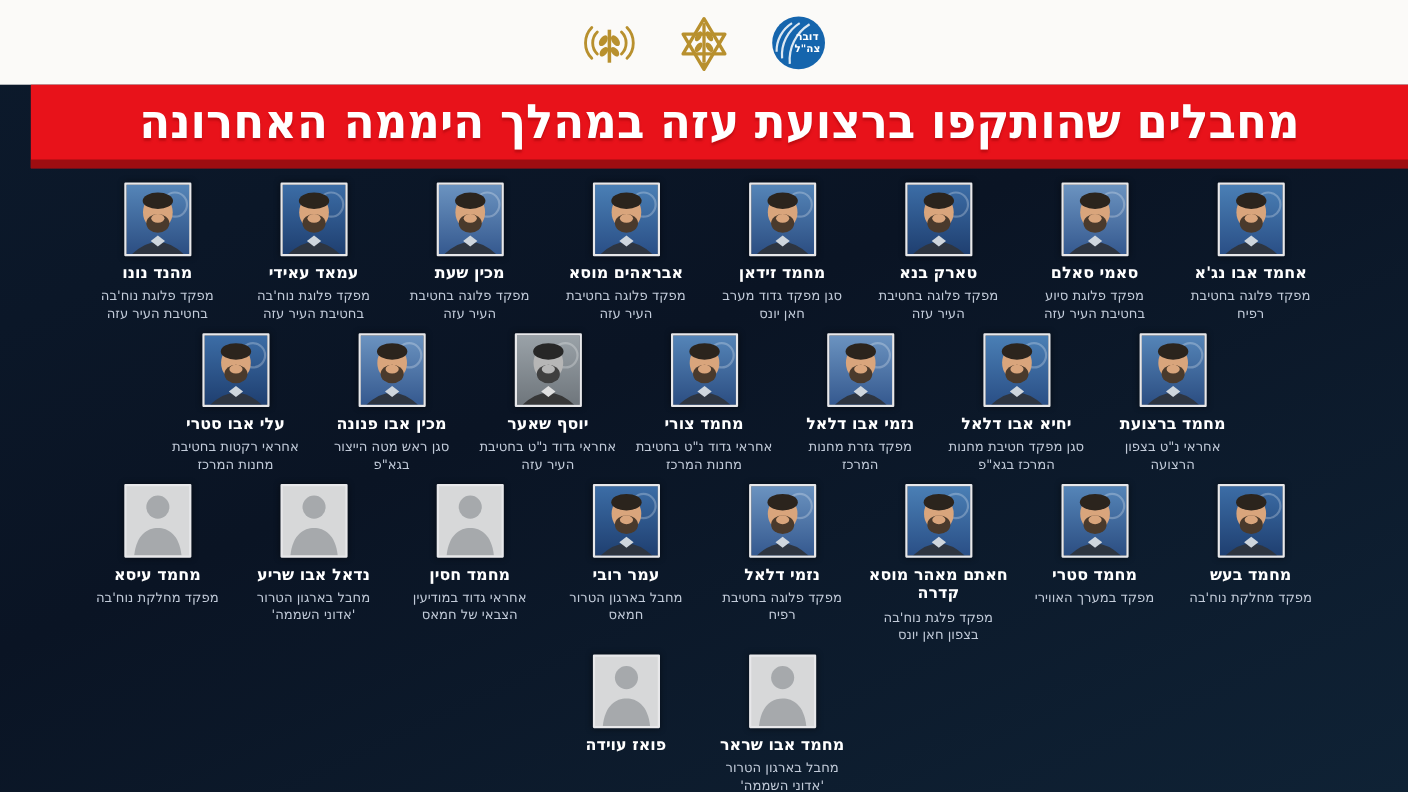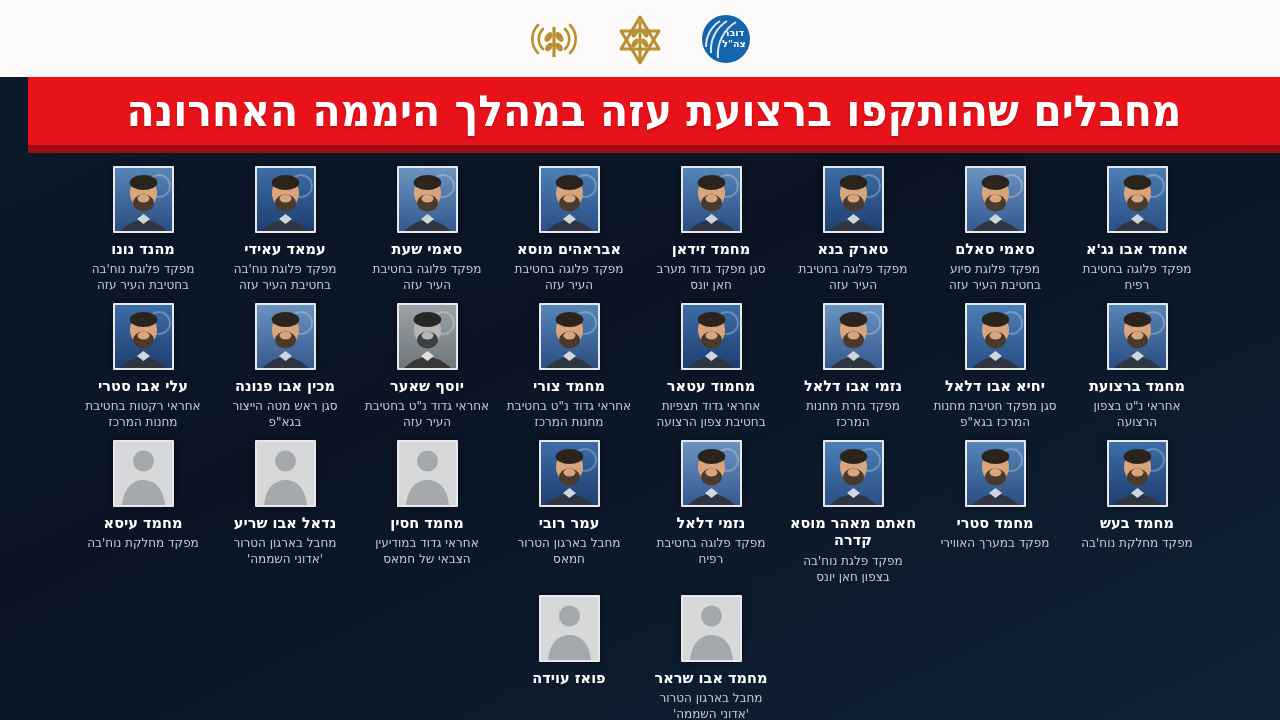--- a/index.html
+++ b/index.html
@@ -170,21 +170,21 @@
             <svg viewBox="0 0 57 63">
               <circle cx="44" cy="18" r="11" fill="none" stroke="rgba(255,255,255,0.25)" stroke-width="2"></circle>
               <ellipse cx="28.5" cy="25" rx="13.5" ry="15.5" fill="#d9a57c"></ellipse>
               <ellipse cx="28.5" cy="14.5" rx="13.8" ry="7.5" fill="#2b241d"></ellipse>
               <ellipse cx="28.5" cy="35" rx="10.5" ry="8.5" fill="#4a3a2c"></ellipse>
               <ellipse cx="28.5" cy="30.5" rx="6" ry="4" fill="#d9a57c"></ellipse>
               <path d="M5 63 Q28.5 41 52 63 Z" fill="#2e3540"></path>
               <path d="M22 51 L28.5 46 L35 51 L28.5 56 Z" fill="#cfd6dd"></path>
             </svg>
           </div>
-          <div class="p-name" dir="rtl">סאמי שעת</div>
+          <div class="p-name" dir="rtl">מכין שעת</div>
           <div class="p-role" dir="rtl">מפקד פלוגה בחטיבת העיר עזה</div>
         </div>
         <div class="person">
           <div class="photo v2">
             <svg viewBox="0 0 57 63">
               <circle cx="44" cy="18" r="11" fill="none" stroke="rgba(255,255,255,0.25)" stroke-width="2"></circle>
               <ellipse cx="28.5" cy="25" rx="13.5" ry="15.5" fill="#d9a57c"></ellipse>
               <ellipse cx="28.5" cy="14.5" rx="13.8" ry="7.5" fill="#2b241d"></ellipse>
               <ellipse cx="28.5" cy="35" rx="10.5" ry="8.5" fill="#4a3a2c"></ellipse>
               <ellipse cx="28.5" cy="30.5" rx="6" ry="4" fill="#d9a57c"></ellipse>
@@ -251,35 +251,20 @@
               <ellipse cx="28.5" cy="35" rx="10.5" ry="8.5" fill="#4a3a2c"></ellipse>
               <ellipse cx="28.5" cy="30.5" rx="6" ry="4" fill="#d9a57c"></ellipse>
               <path d="M5 63 Q28.5 41 52 63 Z" fill="#2e3540"></path>
               <path d="M22 51 L28.5 46 L35 51 L28.5 56 Z" fill="#cfd6dd"></path>
             </svg>
           </div>
           <div class="p-name" dir="rtl">נזמי אבו דלאל</div>
           <div class="p-role" dir="rtl">מפקד גזרת מחנות המרכז</div>
         </div>
         <div class="person">
-          <div class="photo v2">
-            <svg viewBox="0 0 57 63">
-              <circle cx="44" cy="18" r="11" fill="none" stroke="rgba(255,255,255,0.25)" stroke-width="2"></circle>
-              <ellipse cx="28.5" cy="25" rx="13.5" ry="15.5" fill="#d9a57c"></ellipse>
-              <ellipse cx="28.5" cy="14.5" rx="13.8" ry="7.5" fill="#2b241d"></ellipse>
-              <ellipse cx="28.5" cy="35" rx="10.5" ry="8.5" fill="#4a3a2c"></ellipse>
-              <ellipse cx="28.5" cy="30.5" rx="6" ry="4" fill="#d9a57c"></ellipse>
-              <path d="M5 63 Q28.5 41 52 63 Z" fill="#2e3540"></path>
-              <path d="M22 51 L28.5 46 L35 51 L28.5 56 Z" fill="#cfd6dd"></path>
-            </svg>
-          </div>
-          <div class="p-name" dir="rtl">מחמוד עטאר</div>
-          <div class="p-role" dir="rtl">אחראי גדוד תצפיות בחטיבת צפון הרצועה</div>
-        </div>
-        <div class="person">
           <div class="photo v3">
             <svg viewBox="0 0 57 63">
               <circle cx="44" cy="18" r="11" fill="none" stroke="rgba(255,255,255,0.25)" stroke-width="2"></circle>
               <ellipse cx="28.5" cy="25" rx="13.5" ry="15.5" fill="#d9a57c"></ellipse>
               <ellipse cx="28.5" cy="14.5" rx="13.8" ry="7.5" fill="#2b241d"></ellipse>
               <ellipse cx="28.5" cy="35" rx="10.5" ry="8.5" fill="#4a3a2c"></ellipse>
               <ellipse cx="28.5" cy="30.5" rx="6" ry="4" fill="#d9a57c"></ellipse>
               <path d="M5 63 Q28.5 41 52 63 Z" fill="#2e3540"></path>
               <path d="M22 51 L28.5 46 L35 51 L28.5 56 Z" fill="#cfd6dd"></path>
             </svg>

